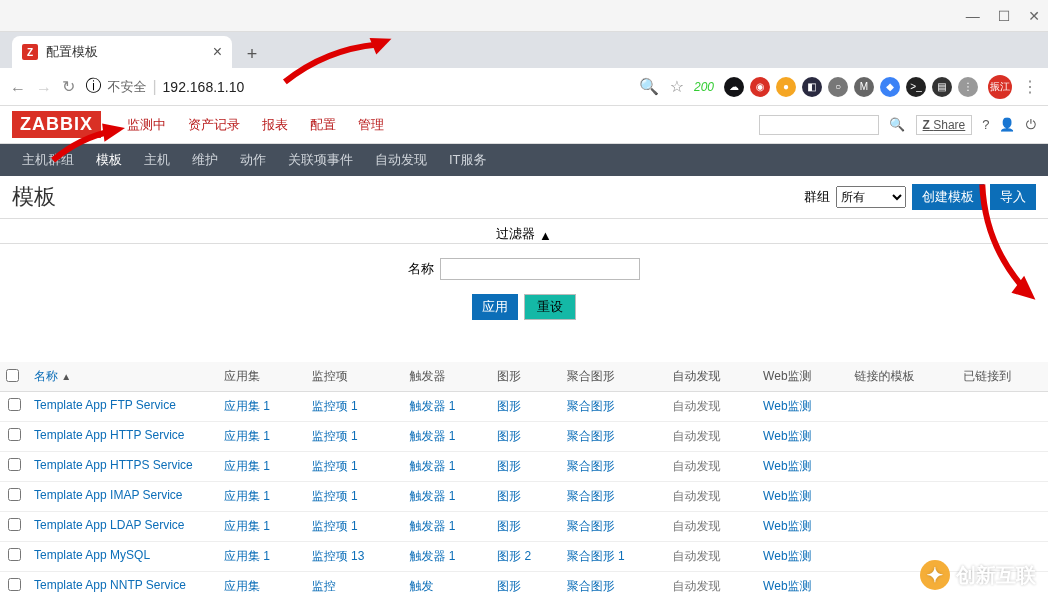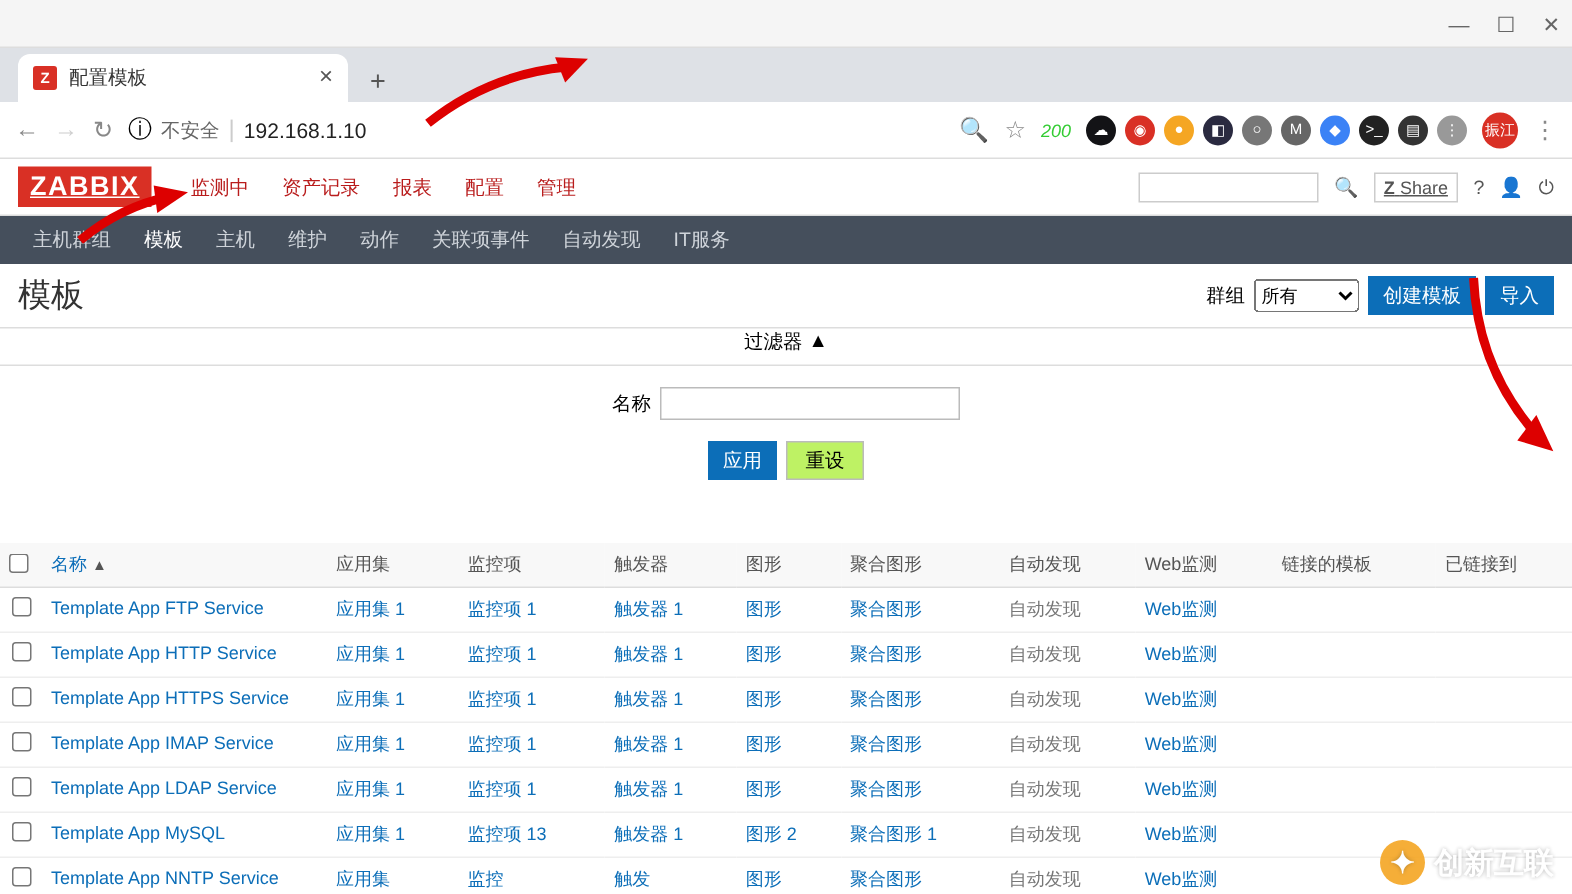--- a/index.html
+++ b/index.html
@@ -22,45 +22,45 @@
 .url-pill { flex:0 0 auto; display:flex; align-items:center; gap:6px; }
 .not-secure { color:#666; font-size:13px; }
 .url-text { font-size:14px; color:#555; }
 .url-dark { color:#222; }
 .url-spacer { flex:1; }
 .ext-ico { width:20px; height:20px; border-radius:50%; font-size:10px; display:flex; align-items:center; justify-content:center; color:#fff; }
 .avatar { width:24px; height:24px; border-radius:50%; background:#d93025; color:#fff; font-size:10px; display:flex; align-items:center; justify-content:center; }
 
 
 .zbx-header { height:38px; background:#fff; border-bottom:1px solid #ddd; display:flex; align-items:center; padding:0 12px; gap:8px; }
-.zbx-logo { background:#d93025; color:#fff; font-weight:bold; font-size:18px; letter-spacing:1px; padding:3px 8px;text-decoration:underline; }
+.zbx-logo { background:#d93025; color:#fff; font-weight:bold; font-size:18px; letter-spacing:1px; padding:3px 8px; }
 .top-menu { display:flex; gap:2px; margin-left:8px; }
 .top-menu span { padding:4px 10px; font-size:13px; color:#b91c1c; }
 .hdr-right { margin-left:auto; display:flex; align-items:center; gap:10px; font-size:13px; color:#555; }
 .search-box { border:1px solid #ccc; width:120px; height:20px; }
 .share-btn { border:1px solid #ccc; padding:2px 6px; font-size:12px;text-decoration:underline; }
 
 
 .sub-menu { height:32px; background:#454f5c; display:flex; align-items:center; padding:0 12px; gap:2px; }
 .sub-menu span { color:#cfd4da; font-size:13px; padding:0 10px; }
 .sub-menu .active { color:#fff; }
 
 
 .page-bar { display:flex; align-items:center; padding:6px 12px; }
 .page-title { font-size:22px; color:#333; }
 .grp { margin-left:auto; display:flex; align-items:center; gap:6px; font-size:13px; }
 .grp select { width:70px; height:22px; font-size:12px; }
 .btn-blue { background:#0c6eb8; color:#fff; border:none; padding:4px 10px; font-size:13px; }
 
 
-.filter-toggle { height:26px; border-top:1px solid #ddd; border-bottom:1px solid #ddd; display:flex; align-items:flex-start; justify-content:center; font-size:13px; gap:4px; }
+.filter-toggle { height:26px; border-top:1px solid #ddd; border-bottom:1px solid #ddd; display:flex; align-items:flex-end; justify-content:center; font-size:13px; gap:4px; }
 .filter-body { padding:14px 0 18px; display:flex; flex-direction:column; align-items:center; gap:14px; }
 .filter-row { display:flex; align-items:center; gap:6px; font-size:13px; }
 .filter-row input { width:200px; height:22px; border:1px solid #bbb; padding:0 4px; }
-.btn-grey { background:#bef264; border:1px solid #bbb; padding:3px 12px; font-size:13px; }
+.btn-grey { background:#14b8a6; border:1px solid #bbb; padding:3px 12px; font-size:13px; }
 
 
 .tbl { width:100%; border-collapse:collapse;margin-top:24px; }
 .tbl th { text-align:left; font-weight:normal; font-size:12px; color:#555; padding:6px 6px; border-bottom:1px solid #ddd; background:#f8f8f8; }
 .tbl td { font-size:12px; padding:6px 6px; border-bottom:1px solid #eee; vertical-align:top; }
 .lnk { color:#0c6eb8; }
 .chk-col { width:28px; text-align:center; }
 .name-col { width:190px; }
 .sort-ind { font-size:10px; }
 

